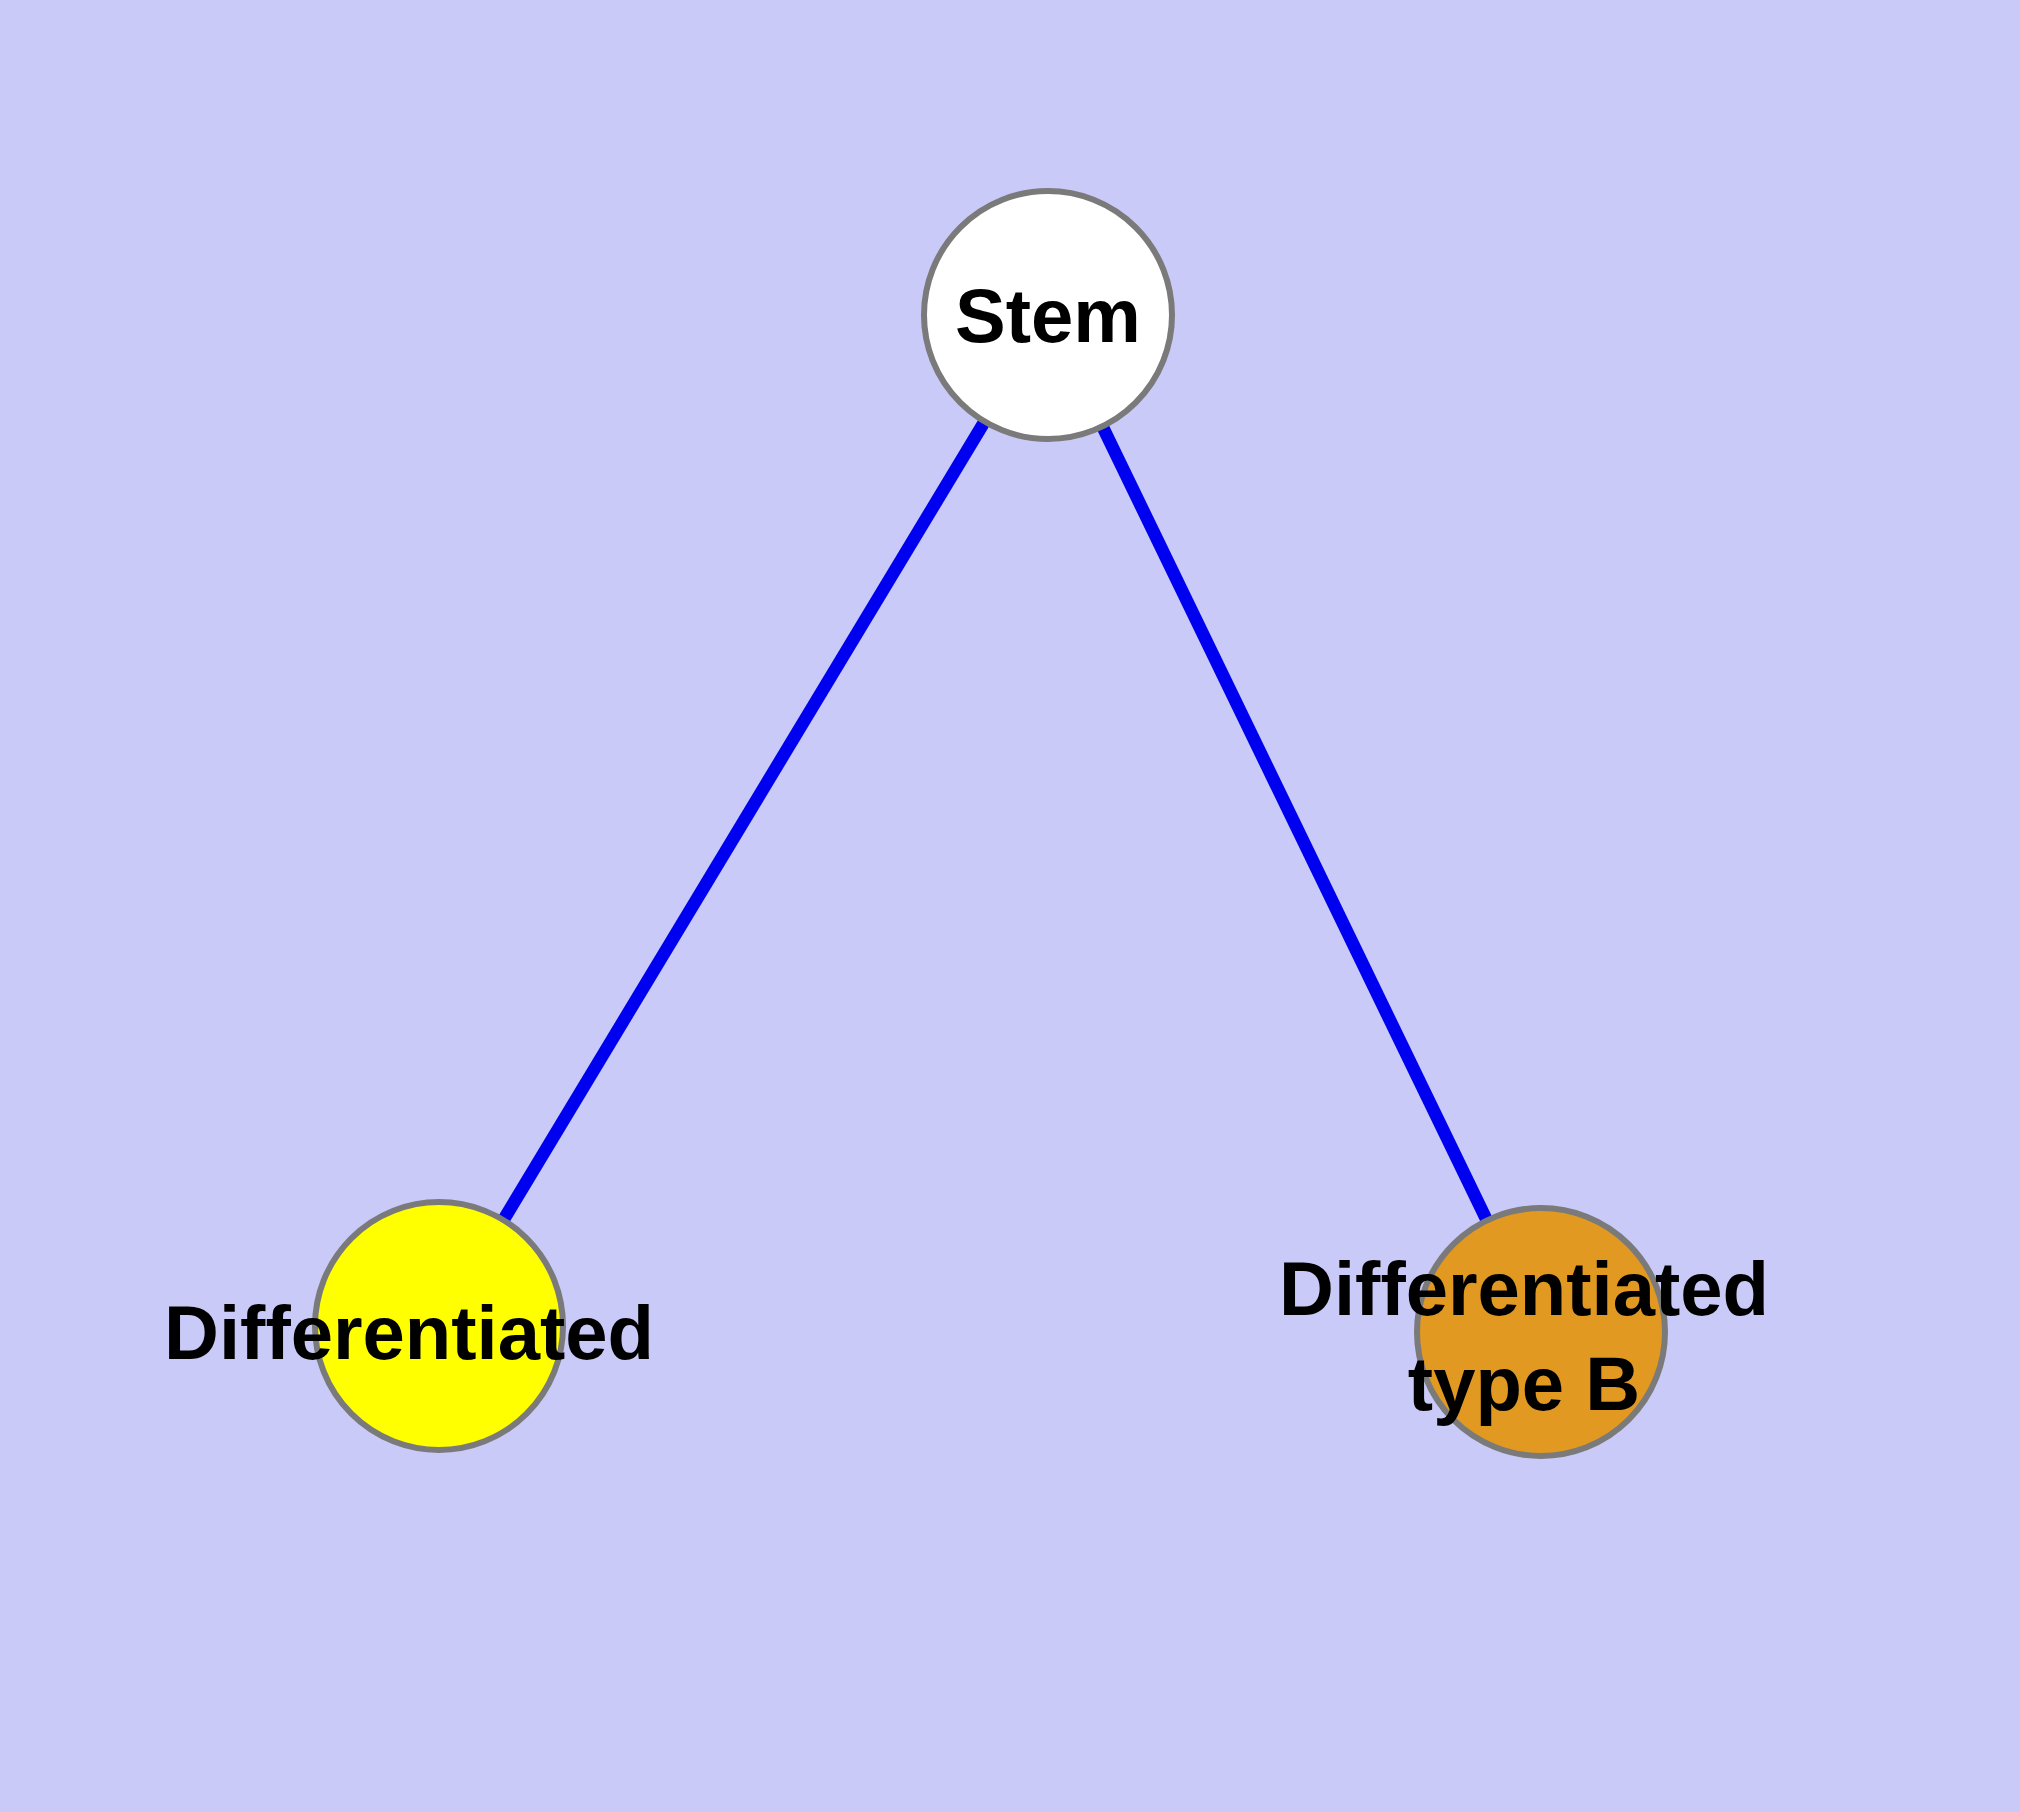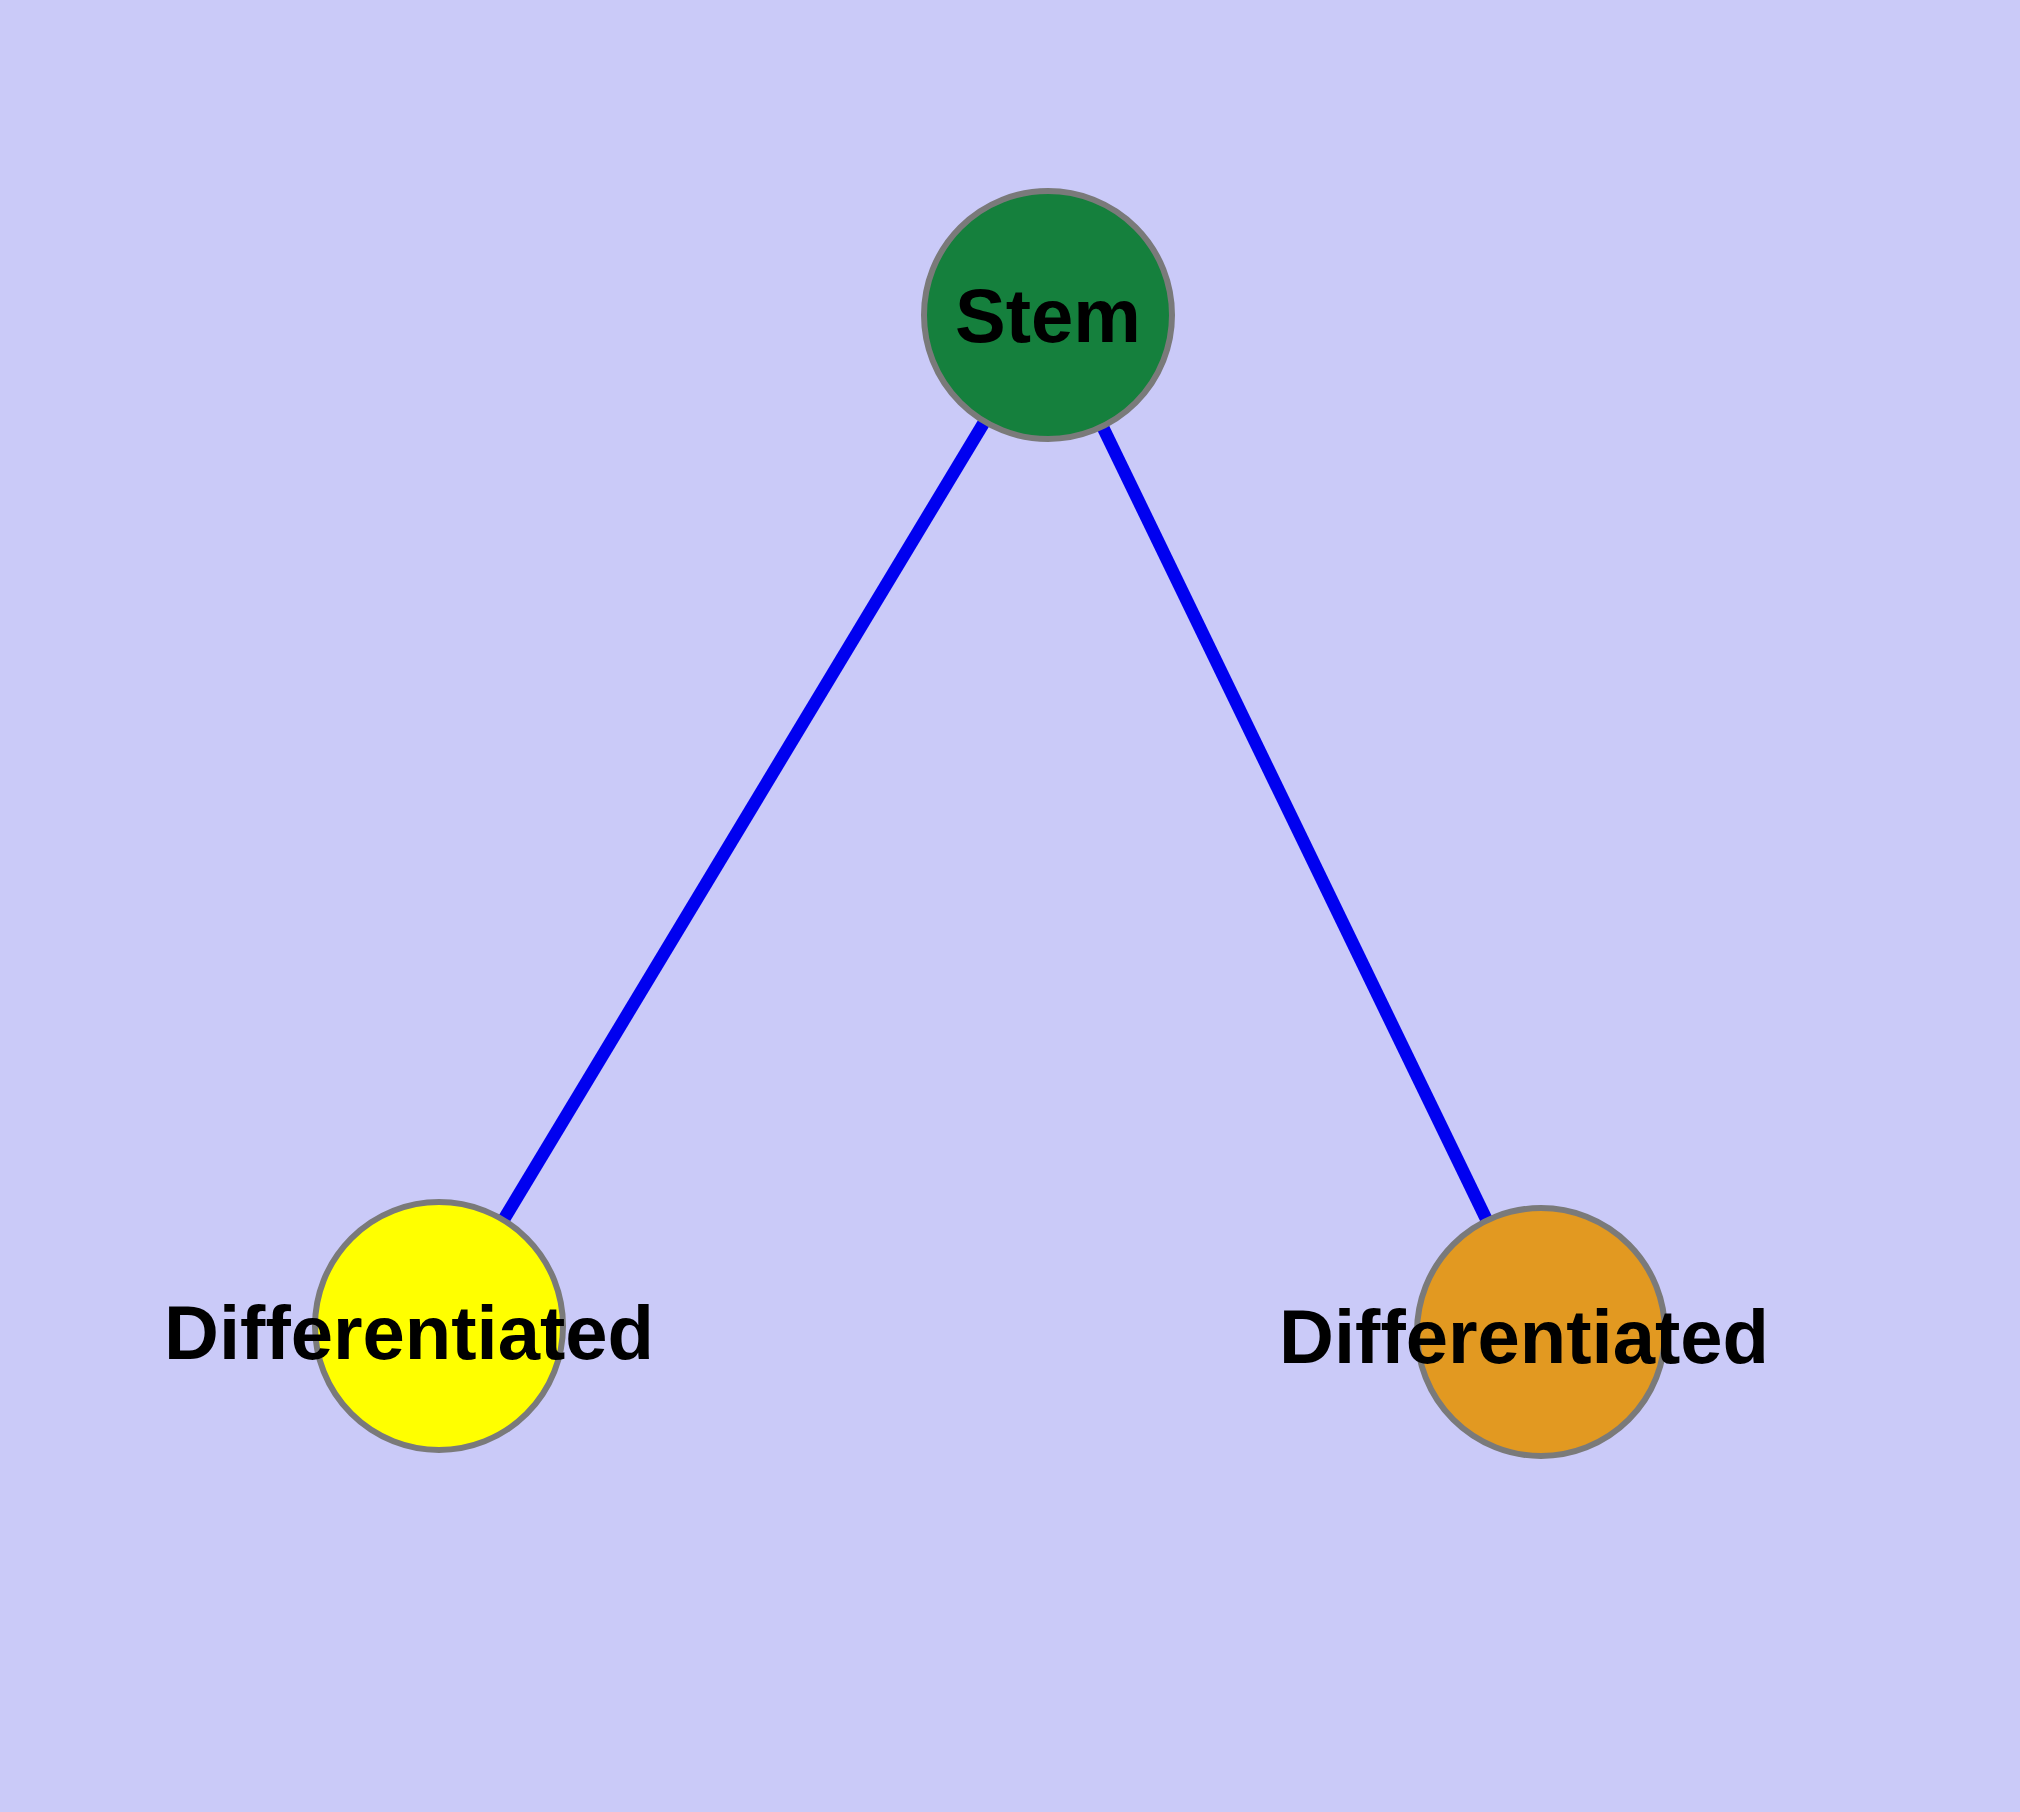--- a/index.html
+++ b/index.html
@@ -56,32 +56,33 @@
 </head>
 <body>
 
 <div class="canvas" style="background: rgb(202, 202, 248);">
 
   <svg class="edge-layer" viewBox="0 0 2384 2138" xmlns="http://www.w3.org/2000/svg">
     <line class="edge" x1="1237" y1="372" x2="518" y2="1565" style="stroke: rgb(0, 0, 240);"></line>
     <line class="edge" x1="1237" y1="372" x2="1818" y2="1572" style="stroke: rgb(0, 0, 240);"></line>
   </svg>
 
-  <div class="node node-stem" style="background: #15803d; border-color: rgb(122, 122, 122);">
+  <div class="node node-stem" style="background: #ffffff; border-color: rgb(122, 122, 122);">
     <div class="node-label" style="color: rgb(0, 0, 0);">
       <span class="label-line">Stem</span>
     </div>
   </div>
 
   <div class="node node-type-a" style="background: rgb(255, 255, 0); border-color: rgb(122, 122, 122);">
     <div class="node-label" style="color: rgb(0, 0, 0);">
       <span class="label-line">Differentiated</span>
     </div>
   </div>
 
   <div class="node node-type-b" style="background: rgb(226, 153, 33); border-color: rgb(122, 122, 122);">
     <div class="node-label" style="color: rgb(0, 0, 0);">
       <span class="label-line">Differentiated</span>
+      <span class="label-line">type B</span>
     </div>
   </div>
 
 </div>
 
 
 </body></html>

